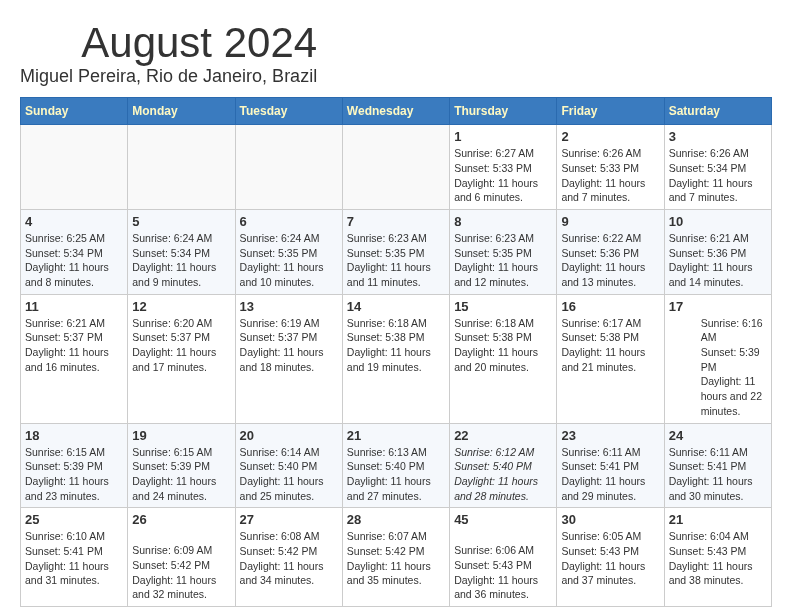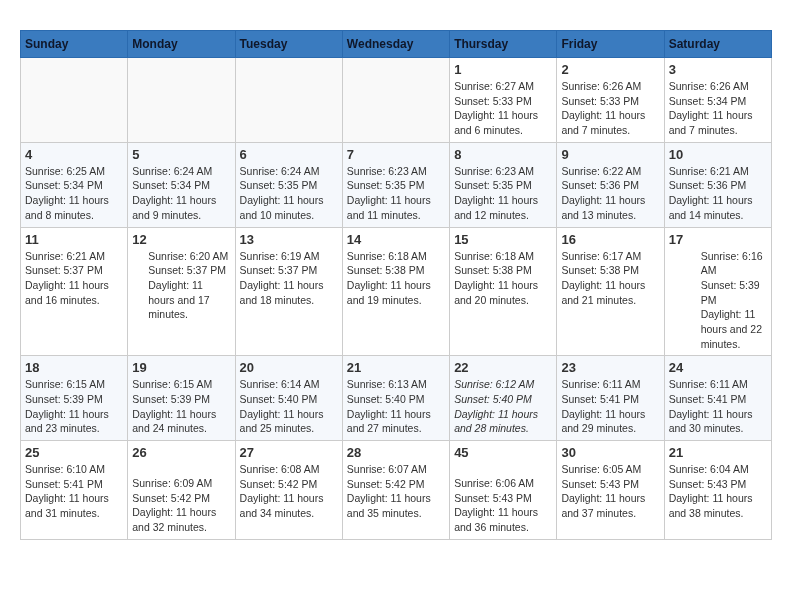--- a/index.html
+++ b/index.html
@@ -34,21 +34,21 @@
       font-size: 18px;
       color: #333;
     }
     .calendar {
       width: 100%;
       border-collapse: collapse;
       font-size: 11px;
     }
     .calendar th {
       background-color: #3a7bbf;
-      color: #0f172a;
+      color: #fef9c3;
       padding: 6px 4px;
       text-align: left;
       font-size: 12px;
       border: 1px solid #2a6aaf;
     }
     .calendar td {
       border: 1px solid #ccc;
       vertical-align: top;
       padding: 4px;
       width: calc(100%/7);
@@ -87,20 +87,22 @@
       font-size: 20px;
       font-weight: bold;
       color: #3a7bbf;
     }
   </style>
 </head>
 <body>
 
 <div class="header-section">
   <div class="title-section">
+    <div class="main-title">August 2024</div>
+    <div class="subtitle">Miguel Pereira, Rio de Janeiro, Brazil</div>
   </div>
 </div>
 
 <table class="calendar" id="calendar-table">
   <thead>
     <tr id="header-row">
     <th>Sunday</th>
         <th>Monday</th>
         <th>Tuesday</th>
         <th>Wednesday</th>
@@ -180,21 +182,21 @@
       </tr>
       <tr>
         <td>
           <span class="day-number">11</span>
           <div class="day-info" style="white-space: pre-line;">Sunrise: 6:21 AM
 Sunset: 5:37 PM
 Daylight: 11 hours and 16 minutes.</div>
         </td>
         <td>
           <span class="day-number">12</span>
-          <div class="day-info" style="white-space: pre-line; margin-left: 16px;">Sunrise: 6:20 AM
+          <div class="day-info" style="white-space: pre-line;">Sunrise: 6:20 AM
 Sunset: 5:37 PM
 Daylight: 11 hours and 17 minutes.</div>
         </td>
         <td>
           <span class="day-number">13</span>
           <div class="day-info" style="white-space: pre-line;">Sunrise: 6:19 AM
 Sunset: 5:37 PM
 Daylight: 11 hours and 18 minutes.</div>
         </td>
         <td>

